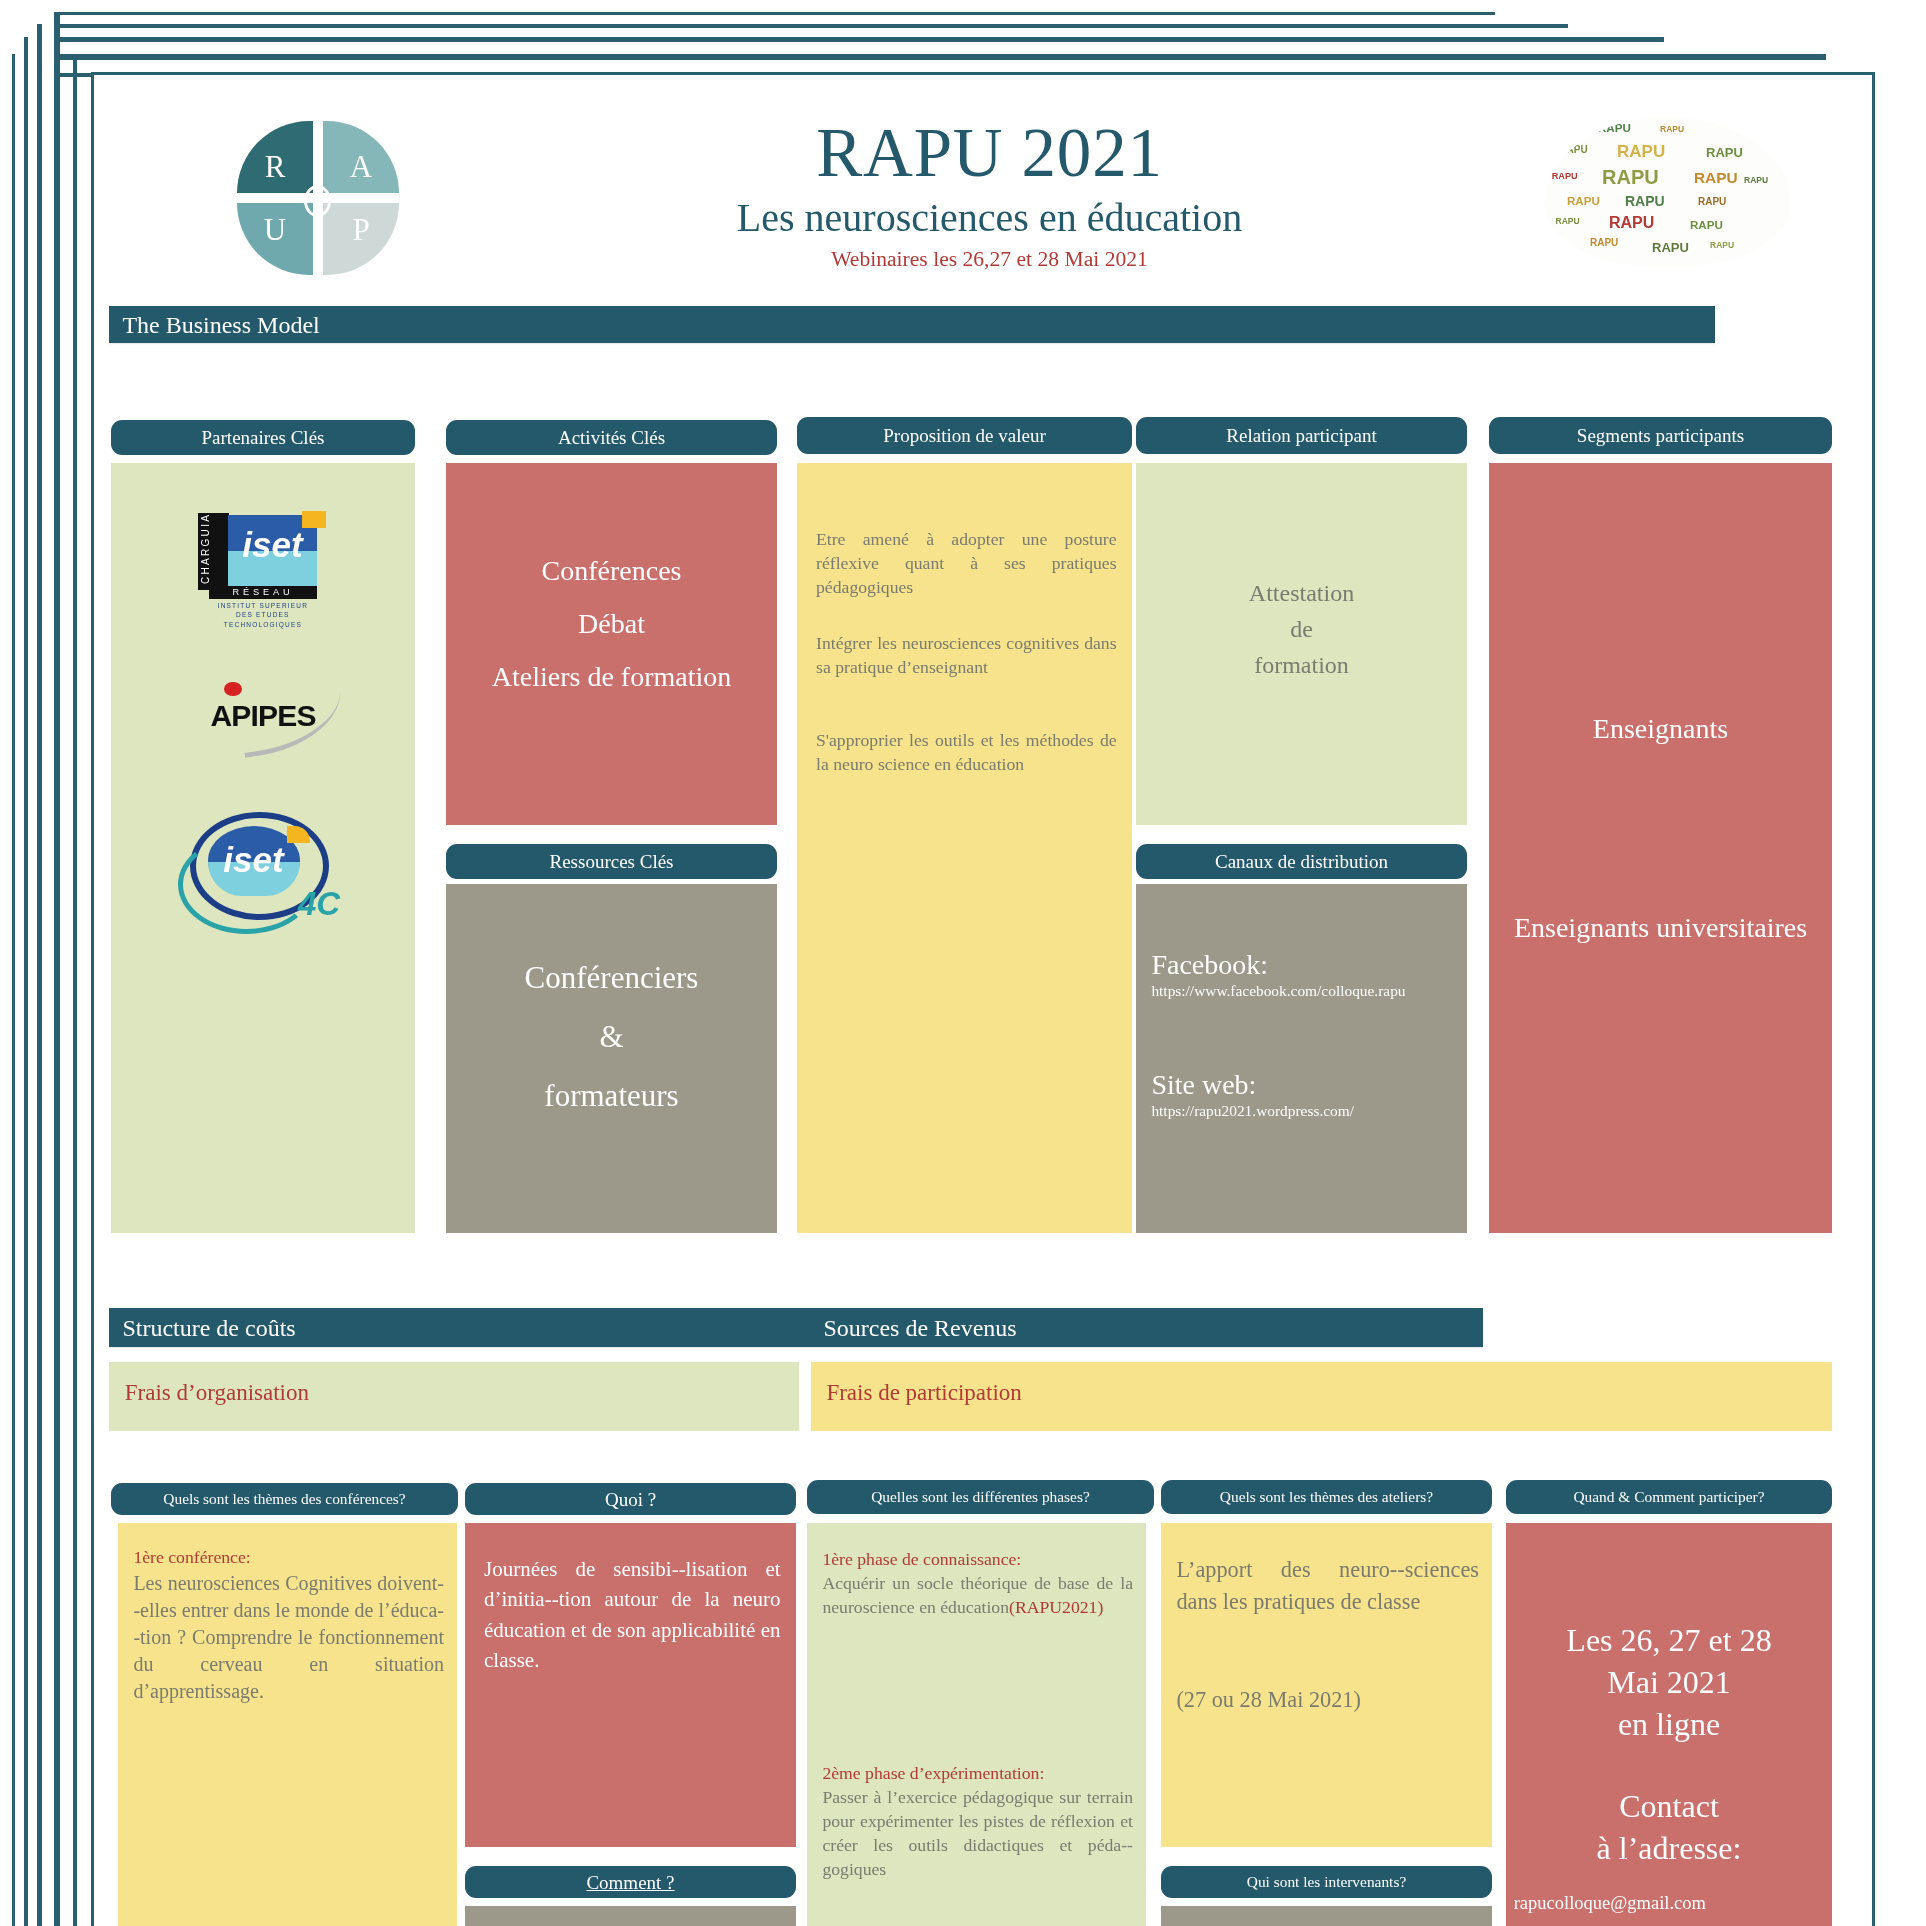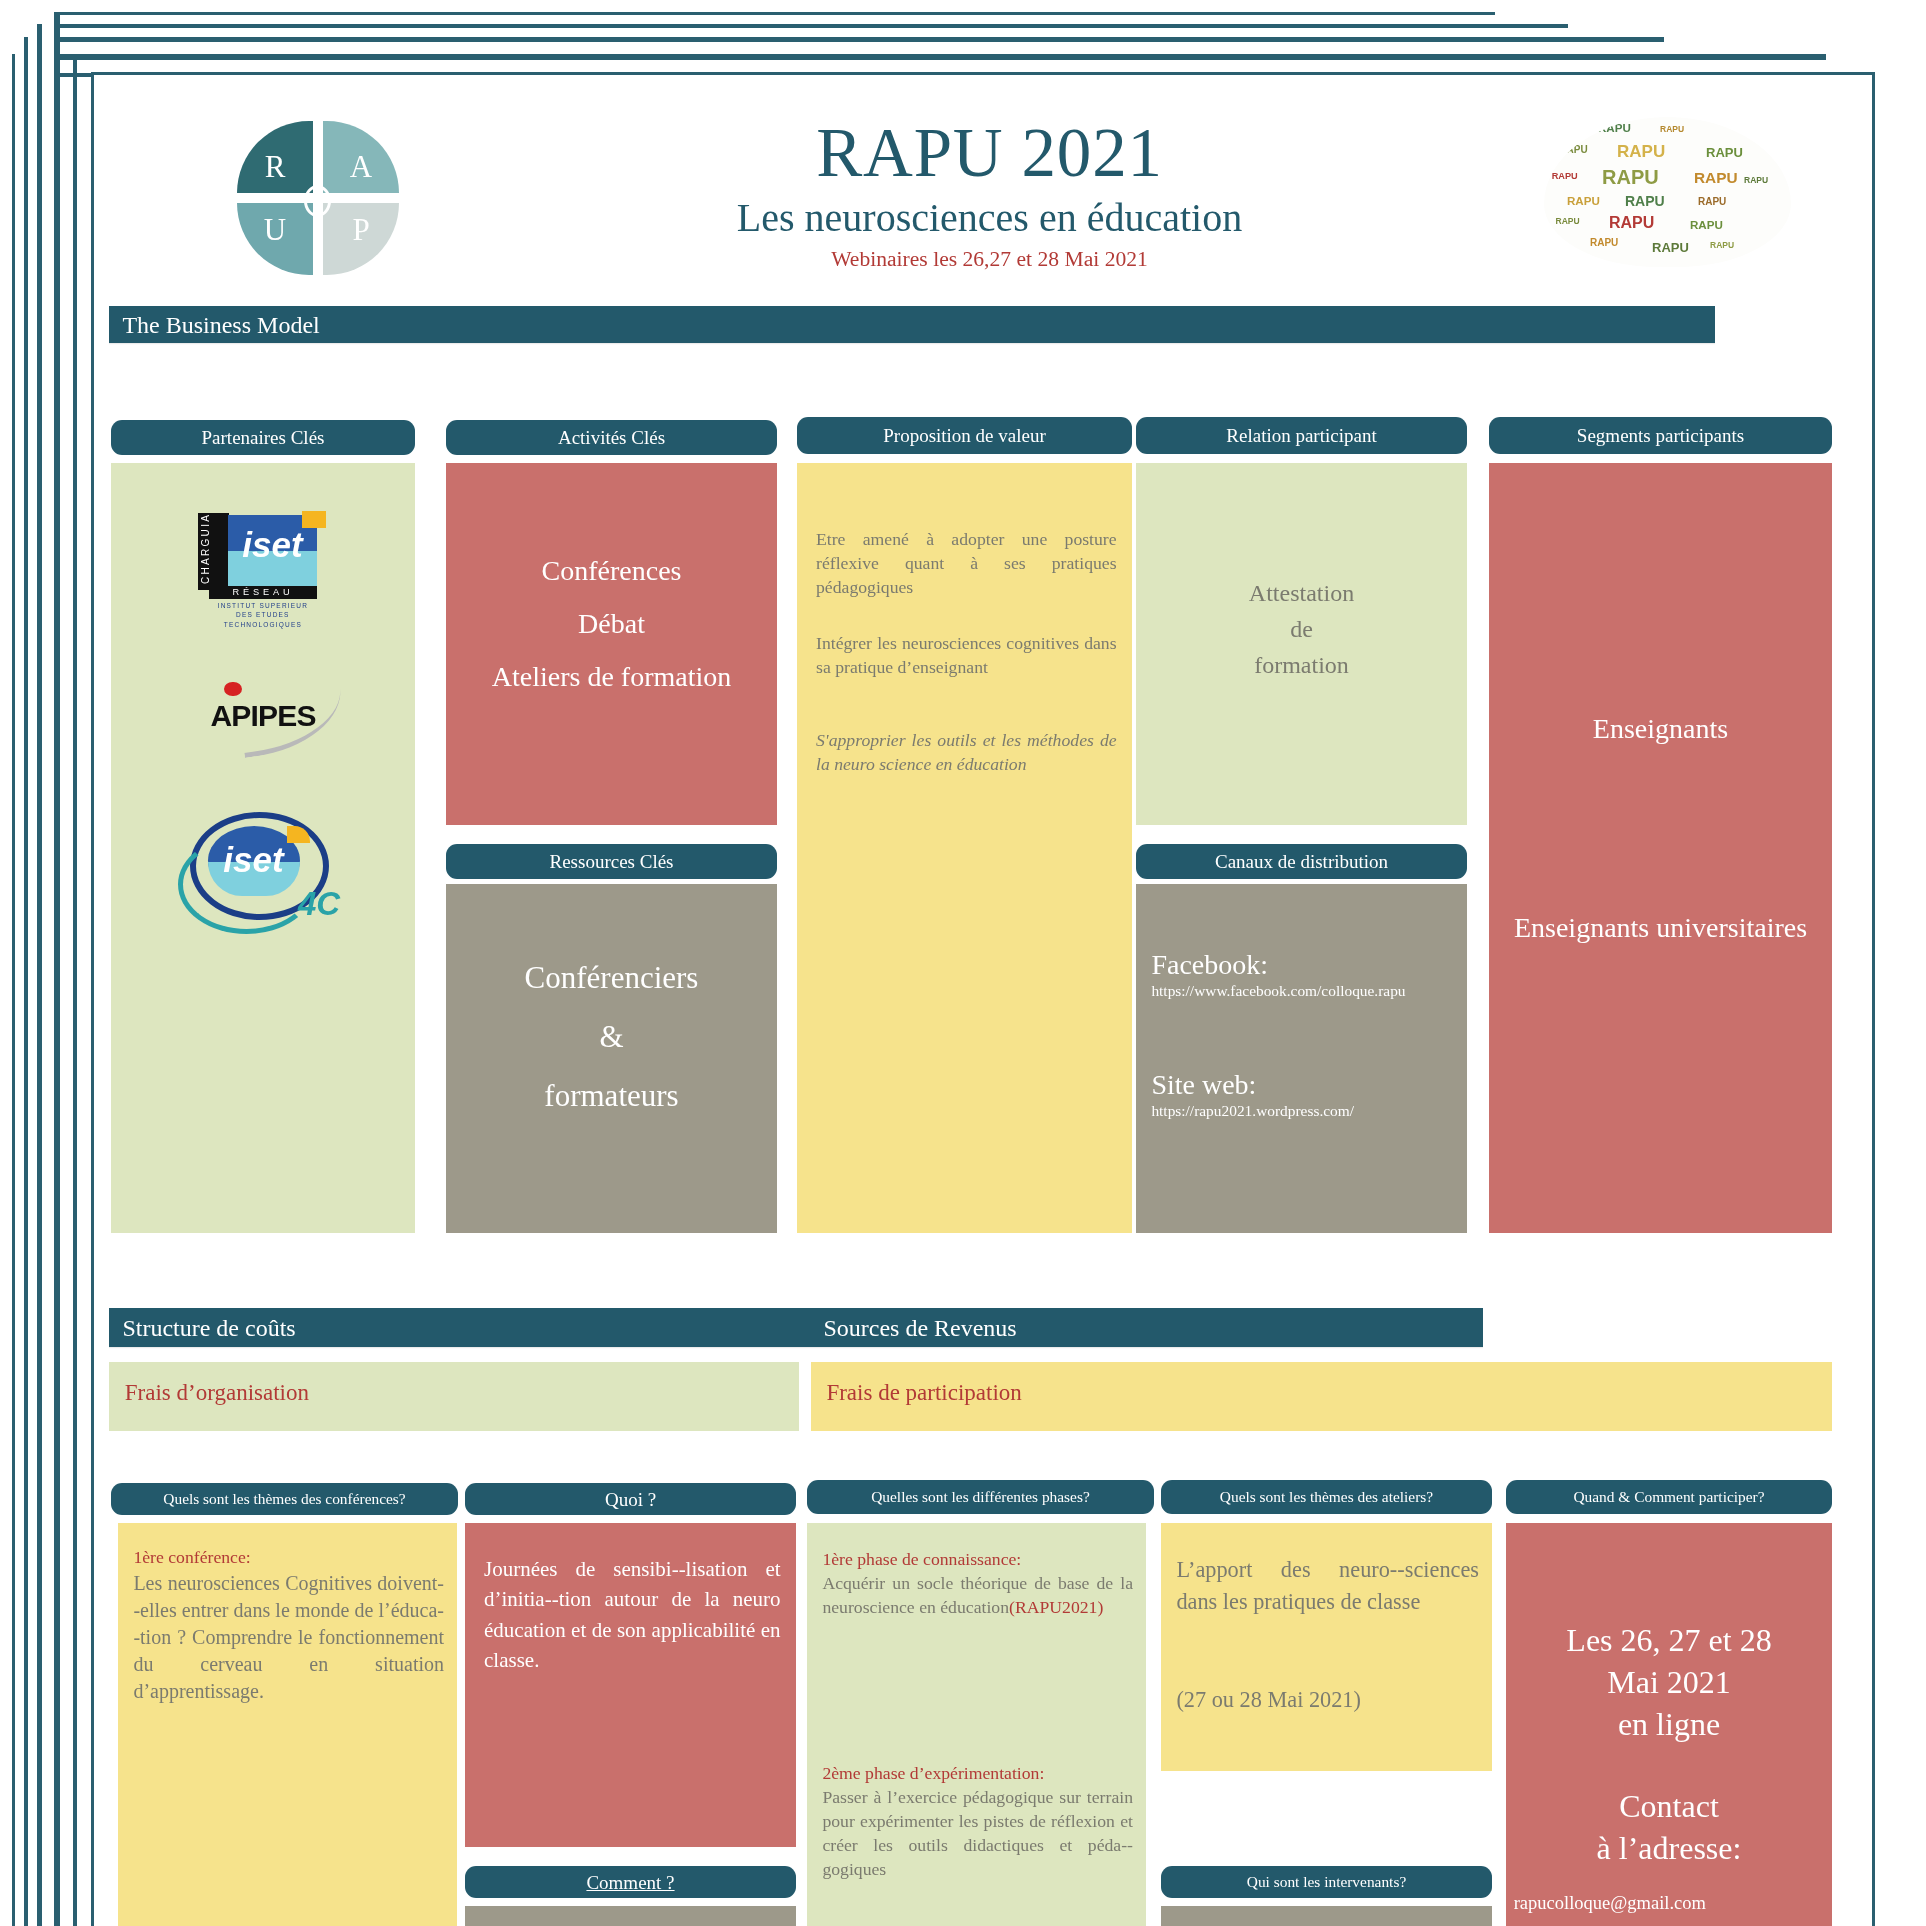--- a/index.html
+++ b/index.html
@@ -227,21 +227,21 @@
     <div style="position:absolute;left:11.6px;right:11.6px;top:65px;" class="big-white">
       <div style="font-size:31px;">Conférenciers</div>
       <div style="font-size:31px;">&amp;</div>
       <div style="font-size:31px;">formateurs</div>
     </div>
   </div>
 
   <div class="cell yellow" style="left:703px;top:388px;width:335px;height:770px;">
     <div class="body-txt" style="position:absolute;left:19px;right:15.4px;top:65px;">Etre amené à adopter une posture réflexive quant à ses pratiques pédagogiques</div>
     <div class="body-txt" style="position:absolute;left:19px;right:15.4px;top:169px;">Intégrer les neurosciences cognitives dans sa pratique d’enseignant</div>
-    <div class="body-txt" style="position:absolute;left:19px;right:15.4px;top:266px;font-style:italic;">S'approprier les outils et les méthodes de la neuro science  en éducation</div>
+    <div class="body-txt" style="position:absolute;left:19px;right:15.4px;top:266px;">S'approprier les outils et les méthodes de la neuro science  en éducation</div>
   </div>
 
   <div class="cell green" style="left:1042px;top:388px;width:331px;height:362px;">
     <div class="mid-grey" style="position:absolute;left:11.6px;right:11.6px;top:112px;white-space:pre-line;">Attestation
 de
 formation</div>
   </div>
 
   <div class="colhead" style="left:1042px;top:769px;width:331px;height:35px;">
     <span>Canaux de distribution</span>
@@ -321,21 +321,21 @@
         <span>Acquérir  un socle théorique de base de la neuroscience en éducation</span><span class="hl-red">(RAPU2021)</span>
       </div>
     </div>
     <div style="position:absolute;left:15.4px;right:13px;top:239px;">
       <div class="body-txt hl-red" style="text-align:left;">2ème phase d’expérimentation:</div>
       <div class="body-txt">Passer  à l’exercice pédagogique sur terrain pour expérimenter les pistes de réflexion et  créer les outils  didactiques et péda--gogiques</div>
     </div>
 
   </div>
 
-  <div class="cell yellow" style="left:1067px;top:1448px;width:331px;height:248px;">
+  <div class="cell yellow" style="left:1067px;top:1448px;width:331px;height:324px;">
     <div class="body-txt" style="position:absolute;left:15.4px;right:13px;top:31px;font-size:22.3px;line-height:1.45;">L’apport des neuro--sciences dans les pratiques de classe</div>
     <div class="body-txt" style="position:absolute;left:15.4px;right:6px;top:162px;font-size:22.3px;text-align:left;">(27 ou 28 Mai 2021)</div>
   </div>
 
   <div class="colhead small" style="left:1067px;top:1791px;width:331px;height:32px;">
     <span>Qui sont les intervenants?</span>
     </div>
 
   <div class="cell khaki" style="left:1067px;top:1831px;width:331px;height:338px;">
     

